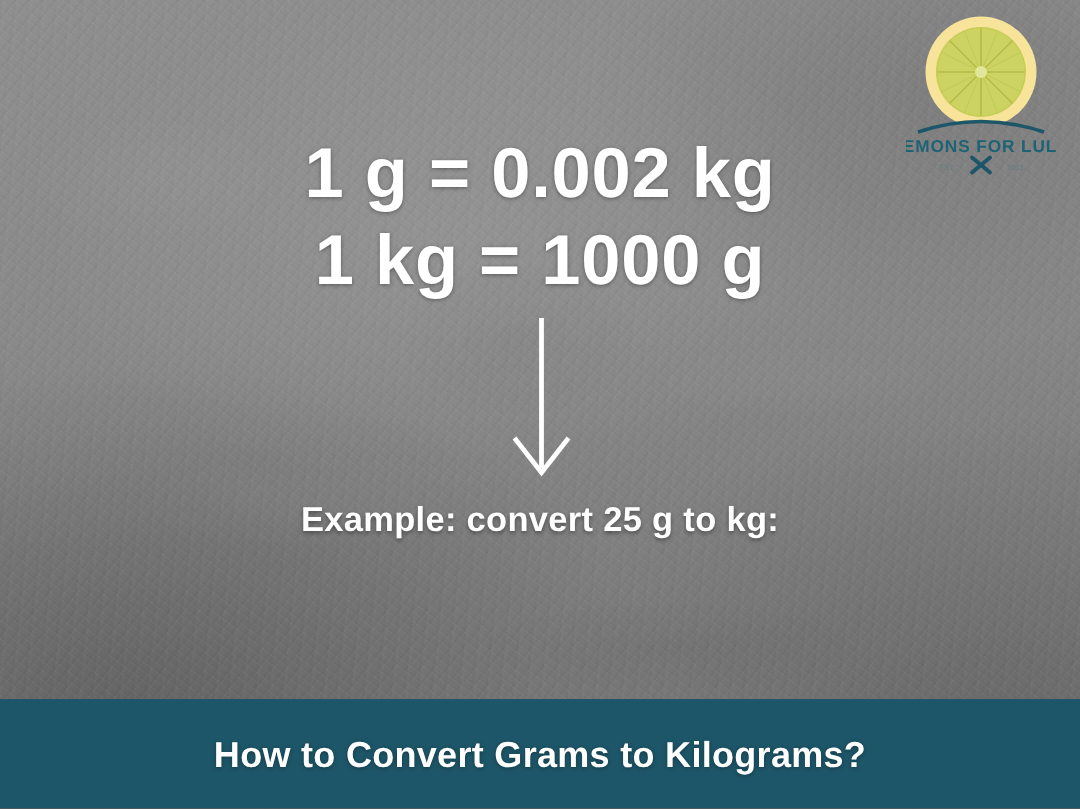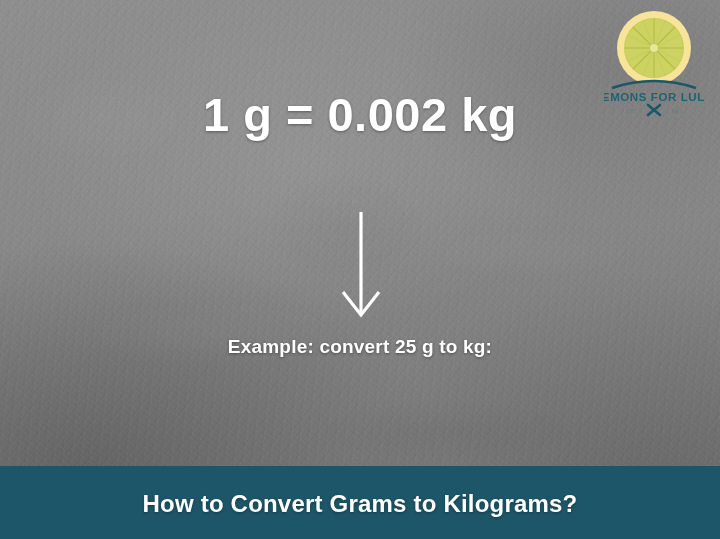--- a/index.html
+++ b/index.html
@@ -97,21 +97,21 @@
     position: absolute;
     left: 0;
     right: 0;
     top: 333px;
     text-align: center;
   }
   .ex-line {
     display: block;
     color: #ffffff;
     font-weight: bold;
-    font-size: 19px;
+    font-size: 23px;
     line-height: 27px;
     letter-spacing: 0.2px;
     text-shadow: 0 1px 3px rgba(0,0,0,0.40);
     white-space: nowrap;
   }
 
   
   .banner {
     position: absolute;
     left: 0;
@@ -185,20 +185,21 @@
       <g stroke="#1d5668" stroke-width="2.6" stroke-linecap="round">
         <line x1="44" y1="97" x2="56" y2="107"></line>
         <line x1="56" y1="97" x2="44" y2="107"></line>
       </g>
       <text x="73" y="105" text-anchor="middle" fill="#6f7d80" font-family="Liberation Sans, sans-serif" font-size="5" font-weight="bold">2011</text>
     </svg>
   </div>
 
   <div class="equations">
     <span class="eq-line">1 g = 0.002 kg</span>
+    <span class="eq-line">1 kg = 1000 g</span>
   </div>
 
   <div class="arrow">
     <svg viewBox="0 0 62 112" xmlns="http://www.w3.org/2000/svg">
       <line x1="31" y1="4" x2="31" y2="104" stroke="#ffffff" stroke-width="3.2"></line>
       <path d="M13 84 L31 107 L49 84" fill="none" stroke="#ffffff" stroke-width="3.2" stroke-linecap="butt" stroke-linejoin="miter"></path>
     </svg>
   </div>
 
   <div class="example">

